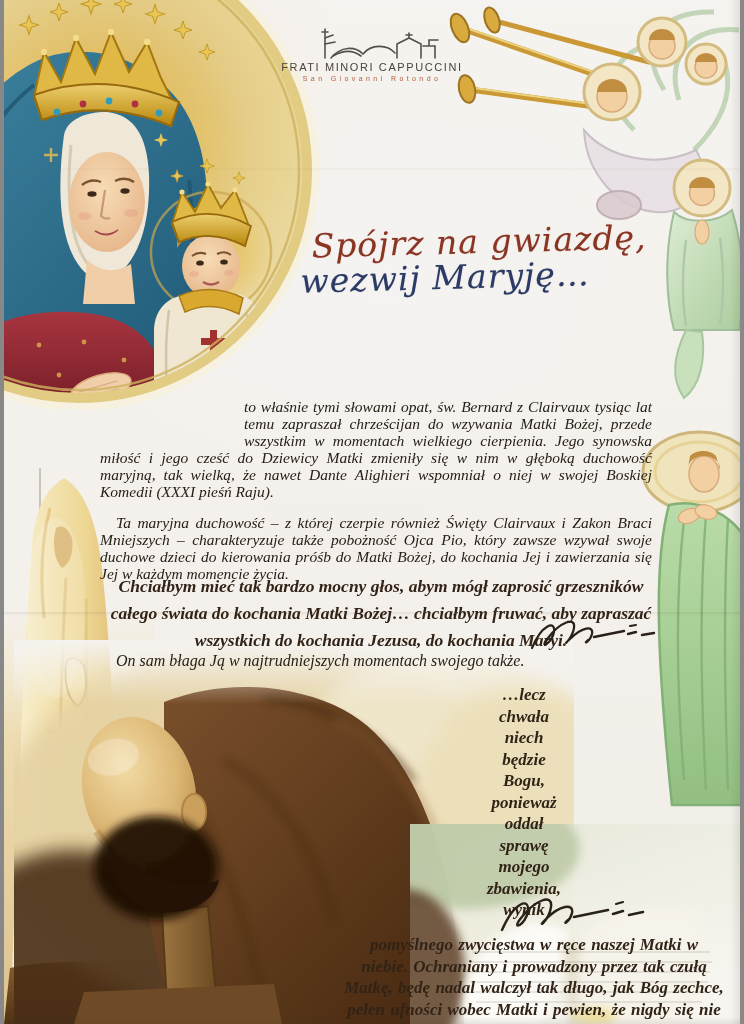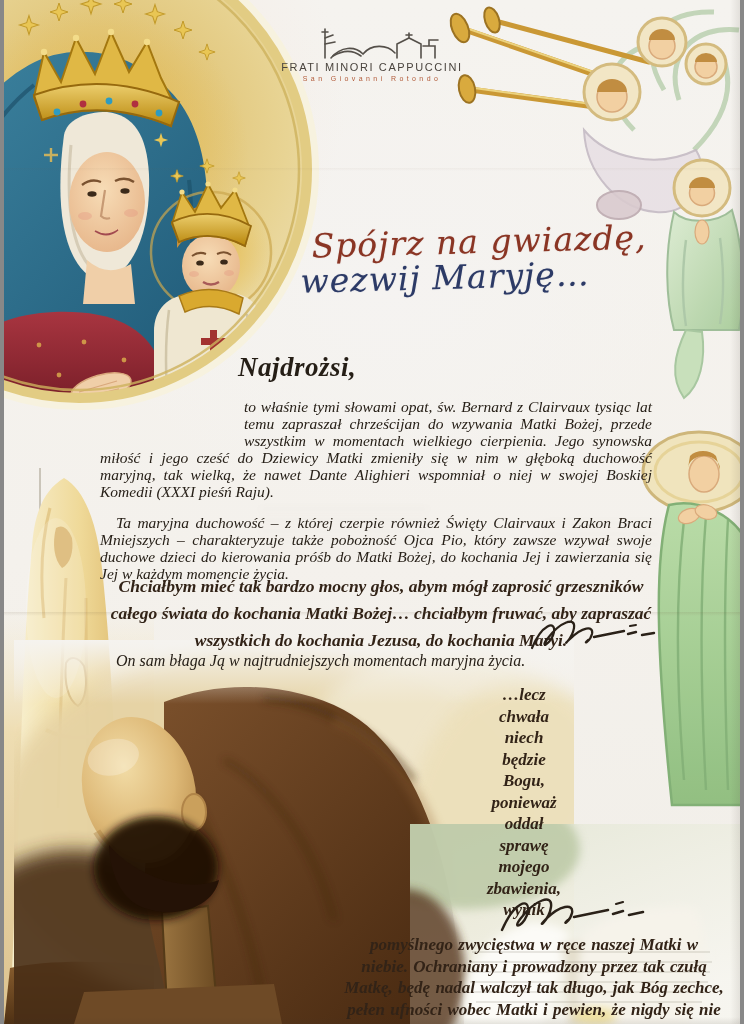--- a/index.html
+++ b/index.html
@@ -364,37 +364,36 @@
       <line x1="62" y1="128" x2="300" y2="128"></line>
         <line x1="60" y1="138" x2="302" y2="138"></line>
       <line x1="58" y1="148" x2="300" y2="148"></line>
         <line x1="60" y1="158" x2="298" y2="158"></line>
       <line x1="62" y1="168" x2="296" y2="168"></line>
         <line x1="66" y1="178" x2="292" y2="178"></line>
     </g>
     <ellipse cx="185" cy="192" rx="22" ry="8" fill="#e8d26a" opacity=".6" filter="url(#fblur)"></ellipse>
   </svg>
 
-  <div class="salutation txt">Najdrożsi,</div>
 
   <div class="para p1 txt">
     <span class="wrap-spacer"></span><span>to właśnie tymi słowami opat, św. Bernard z Clairvaux tysiąc lat temu zapraszał chrześcijan do wzywania Matki Bożej, przede wszystkim w momentach wielkiego cierpienia. Jego synowska miłość i jego cześć do Dziewicy Matki zmieniły się w nim w głęboką duchowość maryjną, tak wielką, że nawet Dante Alighieri wspomniał o niej w swojej Boskiej Komedii (XXXI pieśń Raju).</span>
   </div>
 
   <div class="para p2 txt">Ta maryjna duchowość – z której czerpie również Święty Clairvaux i Zakon Braci Mniejszych – charakteryzuje także pobożność Ojca Pio, który zawsze wzywał swoje duchowe dzieci do kierowania próśb do Matki Bożej, do kochania Jej i zawierzania się Jej w każdym momencie życia.</div>
 
   <div class="quote q1 txt">Chciałbym mieć tak bardzo mocny głos, abym mógł zaprosić grzeszników całego świata do kochania Matki Bożej… chciałbym fruwać, aby zapraszać wszystkich do kochania Jezusa, do kochania Maryi.</div>
 
   <svg class="art txt" style="left:520px;top:612px;" width="140" height="45" viewBox="0 0 140 45">
     <path d="M8,36 C18,12 32,8 30,20 C28,32 14,38 24,26 C36,10 52,4 50,16 C48,28 36,36 46,27 C58,15 70,13 68,22 C66,30 58,33 64,28" fill="none" stroke="#2a2118" stroke-width="2.2" stroke-linecap="round"></path>
     <path d="M70,25 L100,19 M104,22 L112,20 M118,23 L130,21" stroke="#2a2118" stroke-width="2.4" stroke-linecap="round"></path>
     <path d="M106,14 l6,-1" stroke="#2a2118" stroke-width="2" stroke-linecap="round"></path>
   </svg>
 
-  <div class="para p3 txt">On sam błaga Ją w najtrudniejszych momentach maryjna życia.</div>
+  <div class="para p3 txt">On sam błaga Ją w najtrudniejszych momentach swojego także.</div>
 
   <div class="quote q2 txt">
     <span class="spacer-l"></span><span class="spacer-r"></span><span>…lecz chwała niech będzie Bogu, ponieważ oddał sprawę mojego zbawienia, wynik pomyślnego zwycięstwa w ręce naszej Matki w niebie. Ochraniany i prowadzony przez tak czułą Matkę, będę nadal walczył tak długo, jak Bóg zechce, pełen ufności wobec Matki i pewien, że nigdy się nie poddam.</span>
   </div>
 
   <svg class="art txt" style="left:488px;top:888px;" width="160" height="55" viewBox="0 0 160 55">
     <path d="M10,42 C22,14 38,9 36,23 C34,37 18,44 29,30 C43,12 61,5 59,19 C57,33 43,42 54,31 C68,17 82,15 80,25 C78,34 69,38 76,32" fill="none" stroke="#2a2118" stroke-width="2.4" stroke-linecap="round"></path>
     <path d="M82,29 L116,22 M121,26 L131,23 M137,27 L151,24" stroke="#2a2118" stroke-width="2.6" stroke-linecap="round"></path>
     <path d="M124,16 l7,-2" stroke="#2a2118" stroke-width="2.2" stroke-linecap="round"></path>
   </svg>

